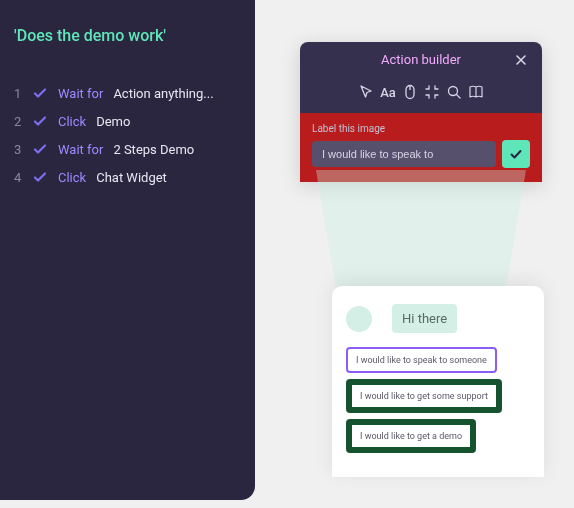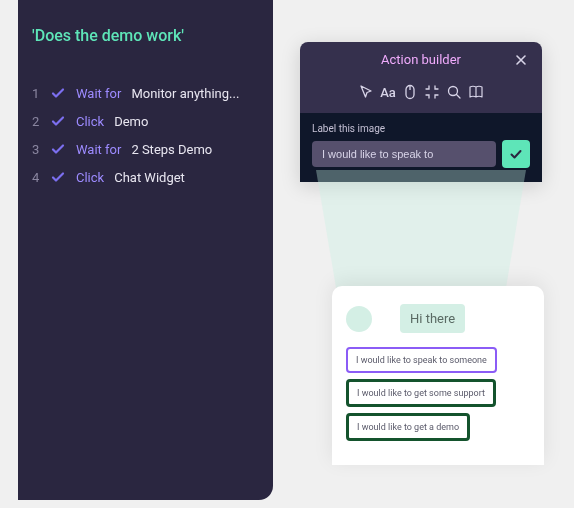--- a/index.html
+++ b/index.html
@@ -7,21 +7,21 @@
   width: 574px;
   height: 508px;
   font-family: -apple-system, BlinkMacSystemFont, 'Segoe UI', Roboto, sans-serif;
   background: #f0f0f0;
   position: relative;
   overflow: hidden;
 }
 
 .sidebar {
   position: absolute;
-  left: 18px;
+  left: 0;
   top: 0;
   width: 255px;
   height: 500px;
   background: #2a2640;
   border-radius: 0 0 14px 0;
   padding: 26px 14px;
   color: #fff;
 }
 
 .title {
@@ -107,21 +107,21 @@
   width: 18px;
   height: 18px;
   display: flex;
   align-items: center;
   justify-content: center;
   cursor: pointer;
   color: #d8d4e8;
 }
 
 .ab-body {
-  background: #0f172a;
+  background: #b91c1c;
   padding: 10px 12px 14px;
 }
 
 .ab-label {
   font-size: 10px;
   color: #c4c0d4;
   margin-bottom: 6px;
 }
 
 .ab-input-row {
@@ -167,21 +167,21 @@
   width: 212px;
   background: #fff;
   border-radius: 10px 10px 0 0;
   padding: 18px 14px;
   box-shadow: 0 -4px 20px rgba(0,0,0,0.08);
 }
 
 .chat-header {
   display: flex;
   align-items: flex-start;
-  gap: 28px;
+  gap: 20px;
   margin-bottom: 6px;
 }
 
 .chat-avatar {
   width: 26px;
   height: 26px;
   border-radius: 50%;
   background: #d4efe5;
   flex-shrink: 0;
   margin-top: 2px;
@@ -199,21 +199,21 @@
   border-radius: 4px;
   margin-bottom: 4px;
   display: inline-block;
 }
 
 .chat-options {
   margin-top: 10px;
 }
 
 .chat-option {
-  border: 3px solid #14532d;
+  border: 6px solid #14532d;
   border-radius: 4px;
   padding: 6px 8px;
   font-size: 9px;
   color: #5a5a6a;
   margin-bottom: 6px;
   cursor: pointer;
   display: inline-block;
 }
 
 .chat-option.selected {
@@ -228,21 +228,21 @@
   <div class="title">'Does the demo work'</div>
 
   <div class="step-row">
     <span class="step-num">1</span>
     <span class="step-check">
       <svg width="16" height="16" viewBox="0 0 16 16">
           <path d="M3 8.5l3 3 7-7" stroke="#7c6ff0" stroke-width="2.2" fill="none" stroke-linecap="round" stroke-linejoin="round"></path>
         </svg>
     </span>
     <span class="step-action">Wait for</span>
-    <span class="step-target">Monitor anything...</span>
+    <span class="step-target">Action anything...</span>
   </div>
 
   <div class="step-row">
     <span class="step-num">2</span>
     <span class="step-check">
       <svg width="16" height="16" viewBox="0 0 16 16">
           <path d="M3 8.5l3 3 7-7" stroke="#7c6ff0" stroke-width="2.2" fill="none" stroke-linecap="round" stroke-linejoin="round"></path>
         </svg>
     </span>
     <span class="step-action">Click</span>

